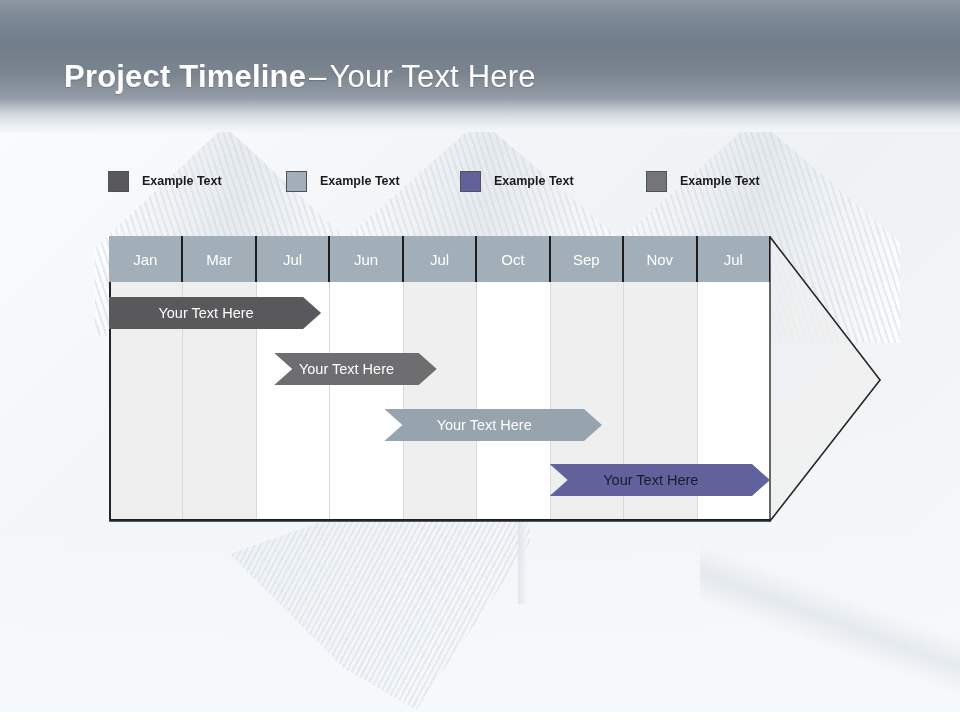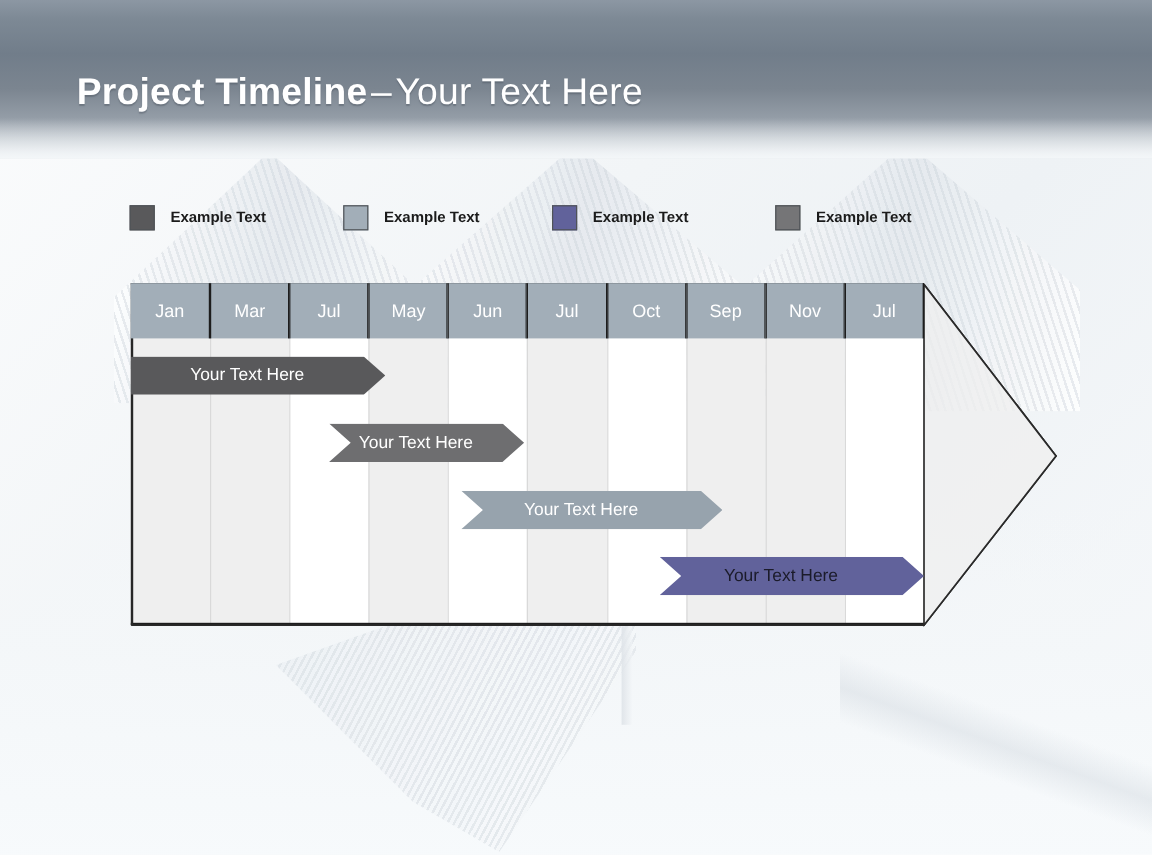--- a/index.html
+++ b/index.html
@@ -294,23 +294,20 @@
     <div class="cols" id="cols">
         <div class="col alt">
           <div class="col-head">Jan</div>
         </div>
         <div class="col alt">
           <div class="col-head">Mar</div>
         </div>
         <div class="col">
           <div class="col-head">Jul</div>
         </div>
-        <div class="col alt">
-          <div class="col-head">May</div>
-        </div>
         <div class="col">
           <div class="col-head">Jun</div>
         </div>
         <div class="col alt">
           <div class="col-head">Jul</div>
         </div>
         <div class="col">
           <div class="col-head">Oct</div>
         </div>
         <div class="col alt">

